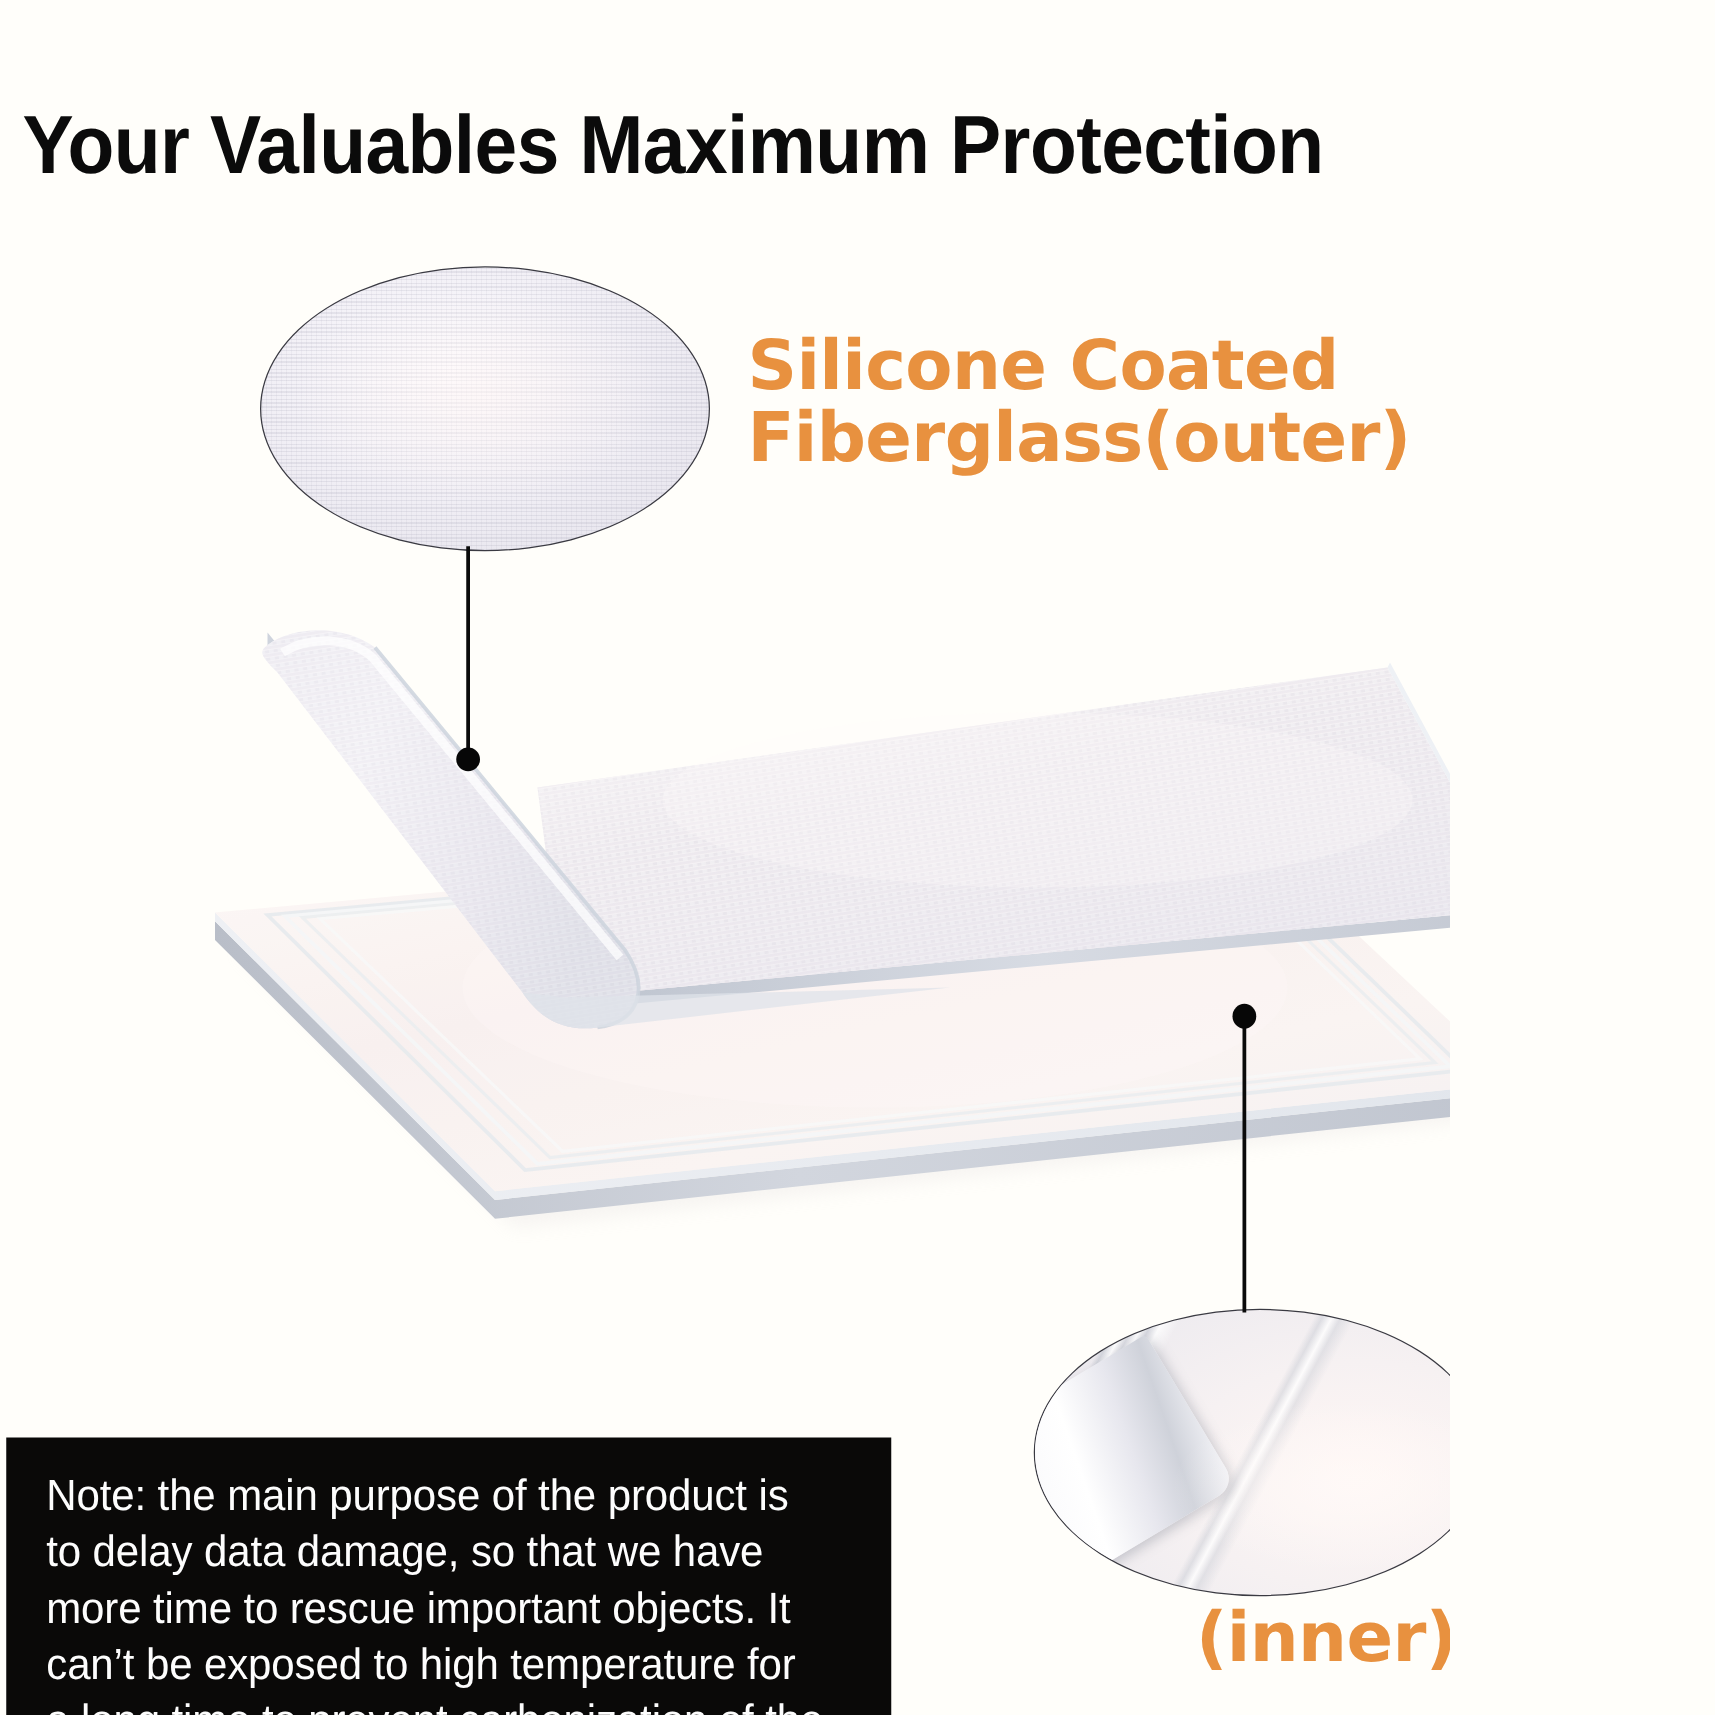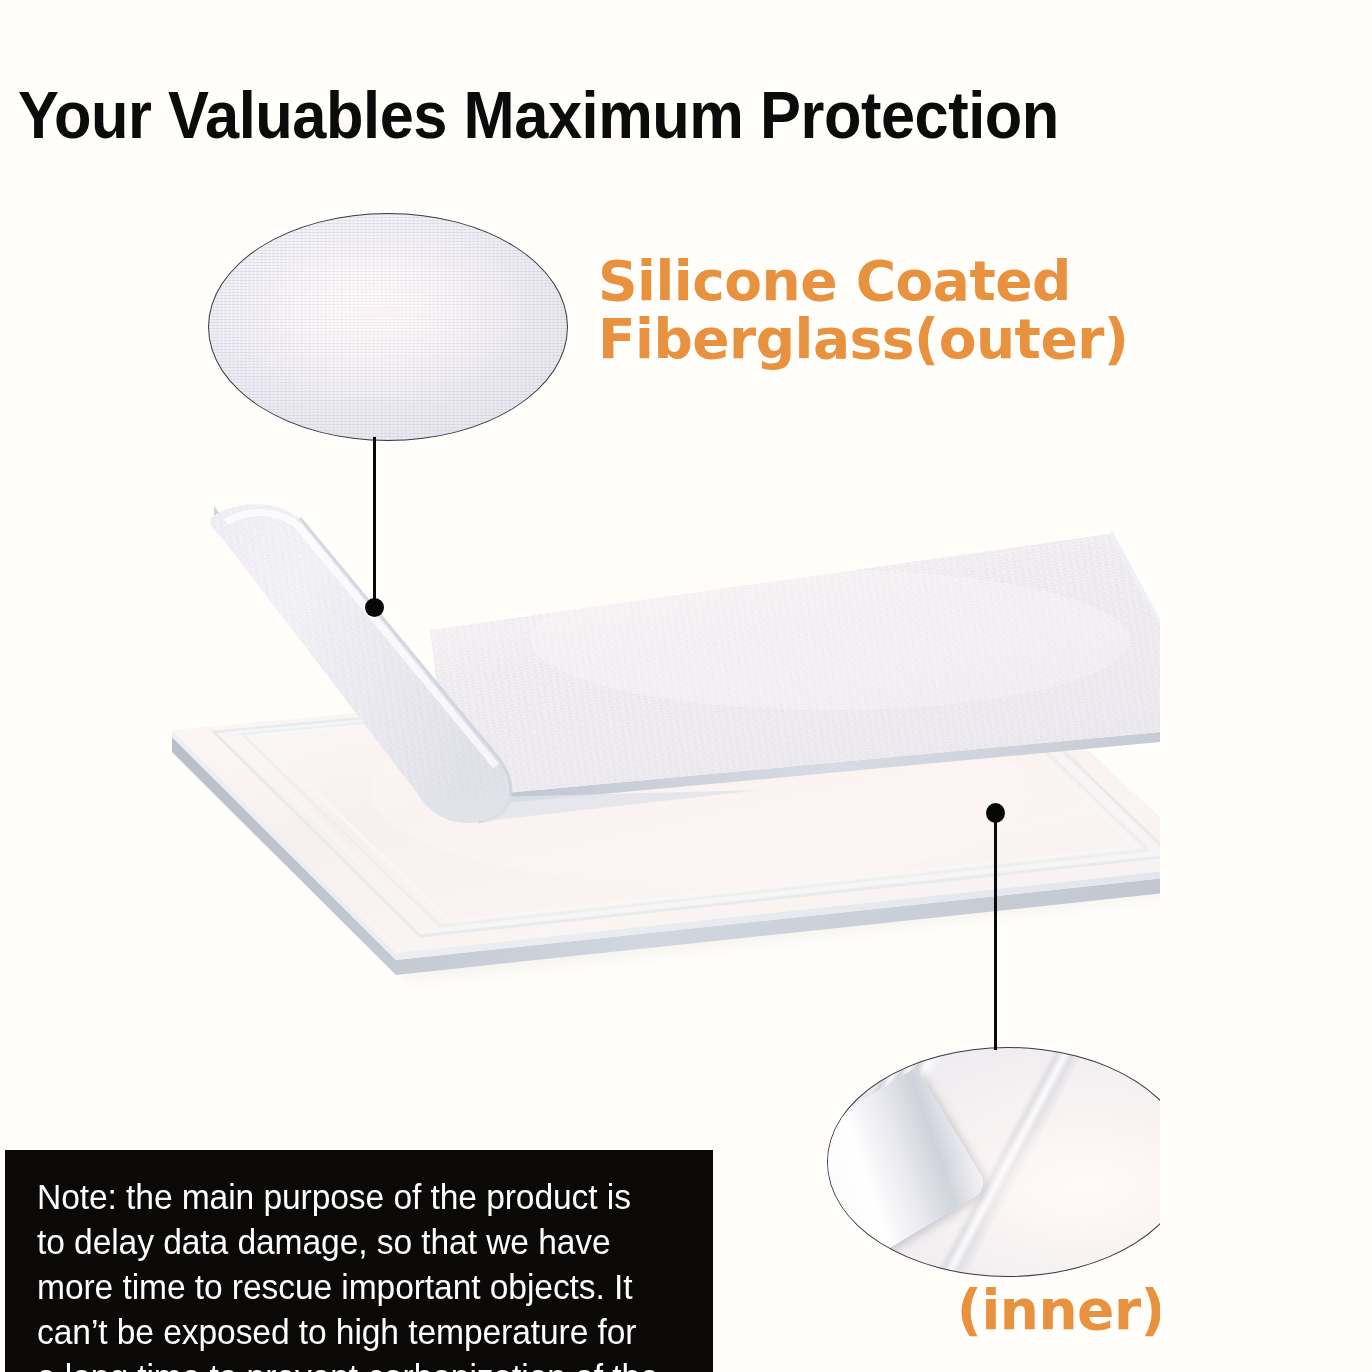--- a/index.html
+++ b/index.html
@@ -42,21 +42,21 @@
   .callout-label {
     position: absolute;
     font-family: "DejaVu Sans", sans-serif;
     font-weight: bold;
     color: #e8913f;
     line-height: 1.06;
     letter-spacing: -0.5px;
   }
   #label-outer {
     left: 598px;
-    top: 252px;
+    top: 263px;
     width: 540px;
     font-size: 55px;
   }
   #label-inner {
     left: 846px;
     top: 1281px;
     width: 430px;
     font-size: 55px;
     text-align: center;
   }

